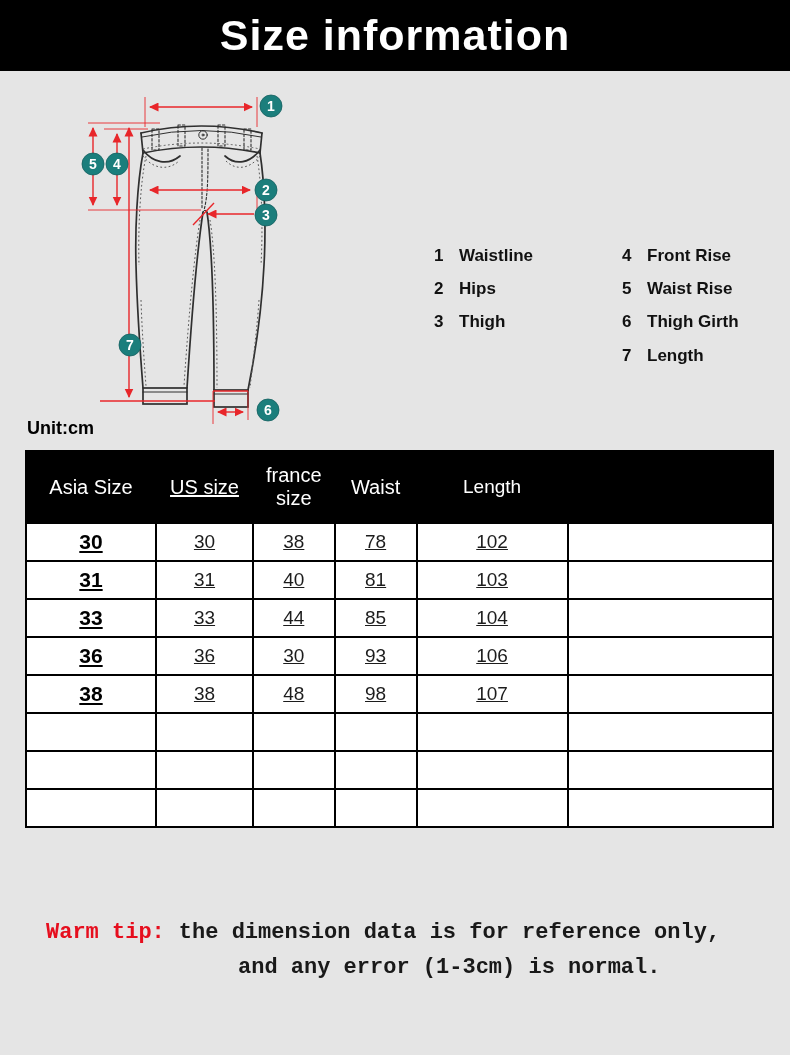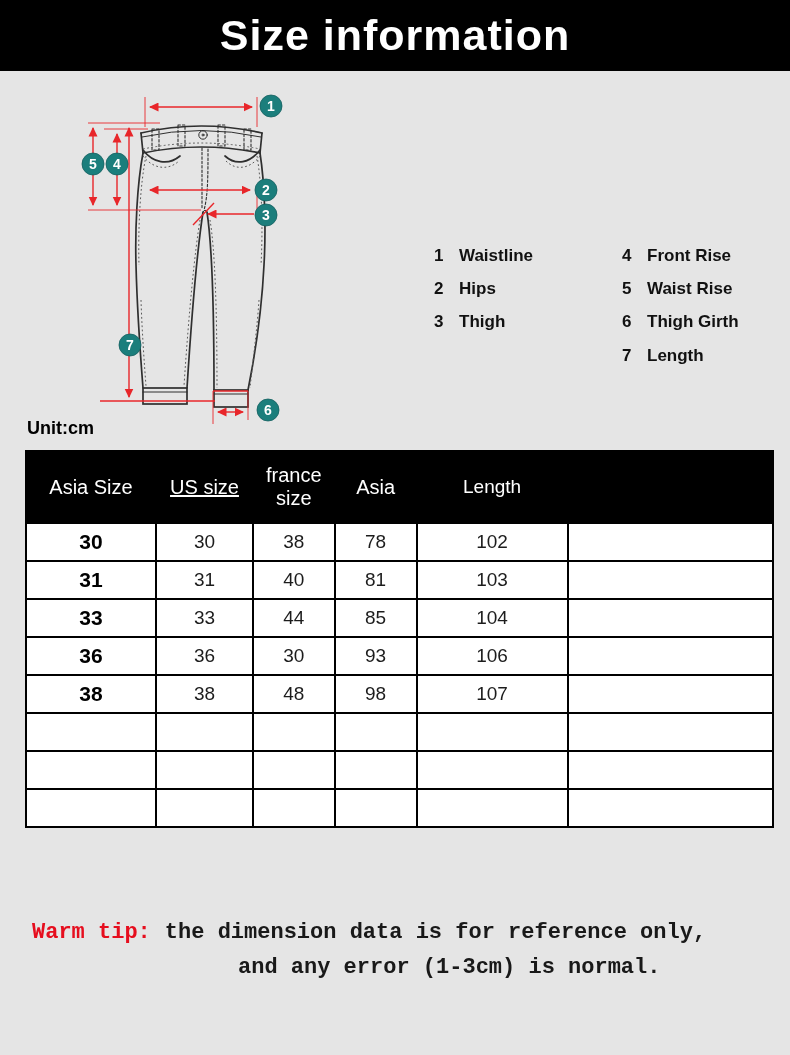--- a/index.html
+++ b/index.html
@@ -30,32 +30,32 @@
   .legend-item .ll{margin-left:10px;white-space:nowrap;}
 
   
   .unit-label{position:absolute;left:27px;top:418px;font-size:18px;font-weight:600;color:#000;}
   .size-table{position:absolute;left:25px;top:450px;border-collapse:collapse;table-layout:fixed;
         background:#fff;}
   .size-table th{background:#000;color:#fff;height:34px;font-weight:400;
         border:2px solid #000;border-left:1px solid #8a8a8a;padding:12px;text-align:center;}
   .size-table th:first-child{border-left:2px solid #000;}
   .size-table td{border:2px solid #000;height:36px;text-align:center;vertical-align:middle;
-        font-size:19px;color:#1c1c1c;padding:0;}
+        font-size:19px;color:#1c1c1c;padding:0;text-decoration:underline;}
   .size-table td.c0{font-weight:700;font-size:21px;color:#000;}
   .h-asia{font-weight:700;font-size:20px;}
   .h-us{font-size:20px;text-decoration:underline;}
   .h-fr{font-size:20px;}
   .h-waist{font-size:20px;}
   .h-len{font-size:19px;}
 
   
   .warm-line{position:absolute;font-family:"Liberation Mono",monospace;font-size:22px;
         font-weight:600;color:#191919;white-space:nowrap;}
-  .warm-line1{left:32px;top:920px;}
+  .warm-line1{left:46px;top:920px;}
   .warm-line2{left:238px;top:955px;text-align:center;}
   .warm-red{color:#e60e1e;margin-right:14px;}
 </style>
 </head>
 <body>
 
 <div class="page">
 
   <div class="title-bar">
     <span class="page-title">Size information</span>
@@ -198,21 +198,21 @@
         <col style="width:78px">
       <col style="width:82px">
         <col style="width:151px">
         <col style="width:205px">
     </colgroup>
     <thead>
       <tr>
         <th class="h-asia">Asia Size</th>
         <th class="h-us">US size</th>
         <th class="h-fr">france size</th>
-        <th class="h-waist">Asia</th>
+        <th class="h-waist">Waist</th>
         <th class="h-len">Length</th>
         <th></th>
       </tr>
     </thead>
     <tbody>
         <tr>
           <td class="c0">30</td>
           <td class="c1">30</td>
           <td class="c2">38</td>
           <td class="c3">78</td>

